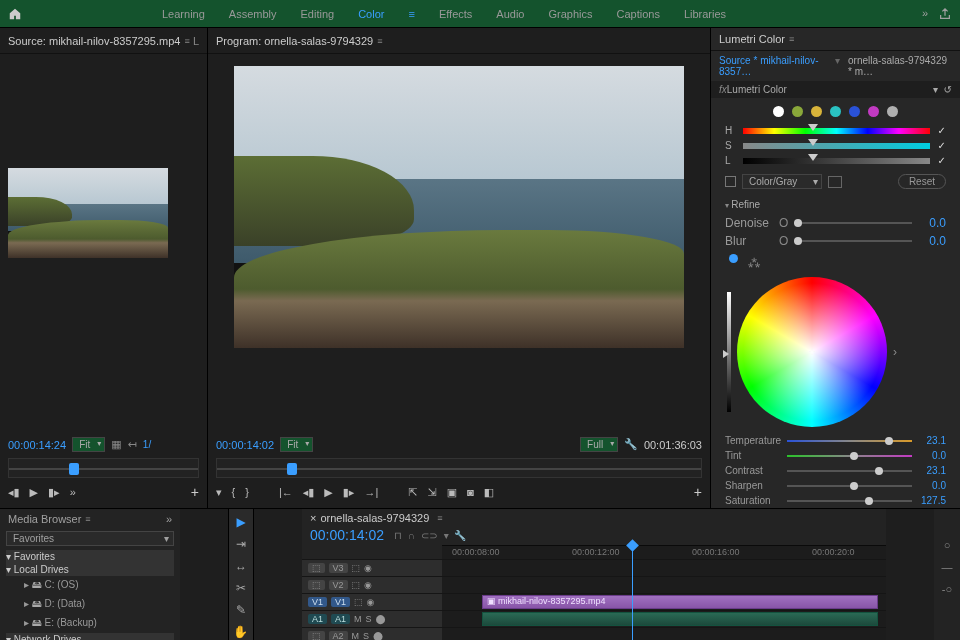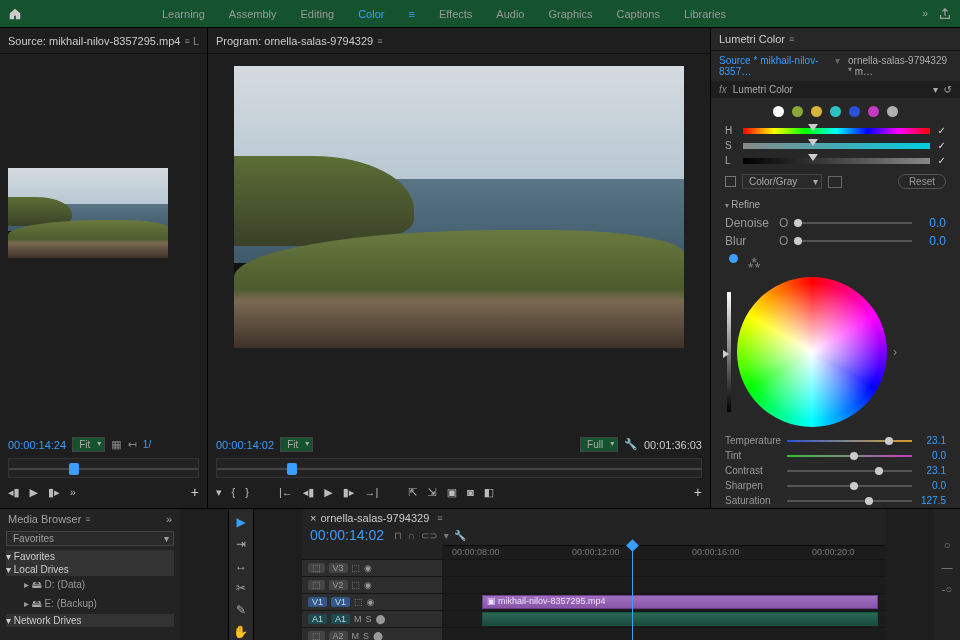--- a/index.html
+++ b/index.html
@@ -51,21 +51,21 @@
 .ruler.program .handle { left:70px; }
 
 .transport { display:flex; align-items:center; justify-content:center; gap:10px; padding:4px 0; }
 .tbtn { color:#bbb; font-size:11px; cursor:pointer; }
 .plus { margin-left:auto; color:#ccc; font-size:14px; }
 
 
 .lumetri-src { padding:4px 8px; font-size:10px; color:#3a9eff; display:flex; gap:8px; }
 .lumetri-src .sep { color:#666; }
 .lumetri-effect { padding:3px 8px; font-size:10px; color:#aaa; background:#1e1e1e; display:flex; align-items:center; }
-.fx { font-style:italic; margin-right:6px; color:#888;}
+.fx { font-style:italic; margin-right:0; color:#888;}
 .lumetri-effect .dd { margin-left:auto; }
 .swatches { display:flex; gap:8px; justify-content:center; padding:8px 0 6px; }
 .swatch { width:11px; height:11px; border-radius:50%; }
 .hsl-row { display:flex; align-items:center; padding:2px 14px; gap:8px; }
 .hsl-label { width:10px; font-size:10px; color:#aaa; }
 .hsl-track { flex:1; height:6px; position:relative; }
 .hsl-track.h { background:linear-gradient(90deg,red,yellow,lime,cyan,blue,magenta,red); }
 .hsl-track.s { background:linear-gradient(90deg,#888,#00cde0); }
 .hsl-track.l { background:linear-gradient(90deg,#000,#888); }
 .hsl-handle { position:absolute; top:-4px; left:35%; width:0; height:0; border-left:5px solid transparent; border-right:5px solid transparent; border-top:7px solid #ccc; }
@@ -394,20 +394,21 @@
   <div class="media-panel">
     <div class="mb-hdr">
       <span>Media Browser</span>
       <span class="drag-icon">≡</span>
       <span class="arrows">»</span>
     </div>
     <div class="fav-dd">Favorites</div>
     <div class="tree">
       <div class="node hdr">▾ <span>Favorites</span></div>
       <div class="node hdr">▾ <span>Local Drives</span></div>
+      <div class="node child">▸ <span class="disk-icon">🖴</span> <span>C: (OS)</span></div>
       <div class="node child">▸ <span class="disk-icon">🖴</span> <span>D: (Data)</span></div>
       <div class="node child">▸ <span class="disk-icon">🖴</span> <span>E: (Backup)</span></div>
       <div class="node hdr">▾ <span>Network Drives</span></div>
 
     </div>
   </div>
 
   <div class="tool-strip">
     <span class="tool active">▶</span>
     <span class="tool">⇥</span>

